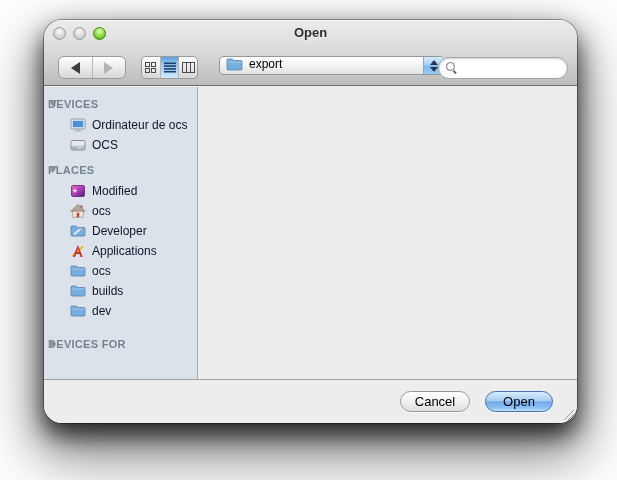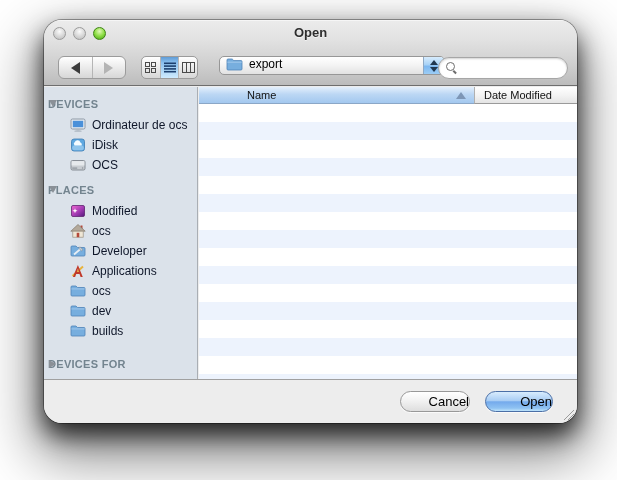--- a/index.html
+++ b/index.html
@@ -89,21 +89,21 @@
   .col-date{flex:1;background:linear-gradient(180deg,#ffffff 0%,#f2f2f2 55%,#e4e4e4 100%);
     border-bottom:1px solid #9a9a9a;border-left:1px solid #b0b0b0;display:flex;align-items:center;}
   .col-date .col-label{font-size:11px;color:#111;padding-left:9px;}
   .rows{position:absolute;left:0;top:17px;right:0;bottom:0;
     background:repeating-linear-gradient(180deg,#ffffff 0px,#ffffff 18px,#edf3fd 18px,#edf3fd 36px);}
 
   
   .bottom-bar{position:absolute;left:0;top:359px;right:0;height:44px;background:#ededed;
     border-top:1px solid #a0a0a0;}
   .btn{position:absolute;top:11px;height:21px;border-radius:11px;font-size:13px;color:#000;
-    display:flex;align-items:center;justify-content:flex-end;font-family:inherit;}
+    display:flex;align-items:center;justify-content:center;font-family:inherit;}
   .btn-cancel{left:356px;width:70px;
     background:linear-gradient(180deg,#ffffff 0%,#f2f2f2 45%,#dedede 100%);
     border:1px solid #989898;box-shadow:0 1px 1px rgba(255,255,255,.8);}
   .btn-open{left:441px;width:68px;
     background:linear-gradient(180deg,#d8ecfd 0%,#a9cdf4 45%,#74aaec 52%,#8fc2f2 85%,#bfe4fb 100%);
     border:1px solid #4b6fa6;box-shadow:0 1px 1px rgba(255,255,255,.8);}
   .resize-grip{position:absolute;right:3px;bottom:3px;width:13px;height:13px;}
 
   svg{display:block;}
 </style>
@@ -183,28 +183,20 @@
     <div class="side-item">
       <svg class="ic" viewBox="0 0 16 16">
         <rect x="1" y="2" width="14" height="10" rx="1.5" fill="#e3e9ef" stroke="#86919e" stroke-width="0.9"></rect>
         <rect x="2.8" y="3.8" width="10.4" height="6.4" fill="#4a90d9"></rect>
         <rect x="6.4" y="12.2" width="3.2" height="1.4" fill="#aeb8c2"></rect>
         <rect x="4.4" y="13.6" width="7.2" height="1.2" rx="0.6" fill="#aeb8c2"></rect>
       </svg>
       <span>Ordinateur de ocs</span>
     </div>
 
-    <div class="side-item">
-      <svg class="ic" viewBox="0 0 16 16">
-        <rect x="1.5" y="2" width="13" height="12" rx="2.5" fill="#5fa8e0" stroke="#3c7cb4" stroke-width="0.8"></rect>
-        <rect x="2.3" y="8.5" width="11.4" height="4.7" rx="1.8" fill="#8ec4ec"></rect>
-        <path d="M4.5 8.5 a2.4 2.4 0 0 1 0.3-3.4 a3 3 0 0 1 5.6 0.4 a2 2 0 0 1 1.1 3 Z" fill="#f4fbff"></path>
-      </svg>
-      <span>iDisk</span>
-    </div>
 
     <div class="side-item">
       <svg class="ic" viewBox="0 0 16 16">
         <rect x="1" y="3.5" width="14" height="9.5" rx="1.5" fill="#c8ccd1" stroke="#7e858c" stroke-width="0.9"></rect>
         <rect x="1.6" y="4.1" width="12.8" height="4.4" fill="#e6e9ec"></rect>
         <rect x="2.2" y="10.5" width="5" height="1.2" fill="#8f969d"></rect>
         <circle cx="12.6" cy="11" r="0.8" fill="#8f969d"></circle>
       </svg>
       <span>OCS</span>
     </div>
@@ -264,52 +256,40 @@
         <path d="M1.4 5.2 L14.6 5.2 L14.6 6.6 L1.4 6.6 Z" fill="#9cc4e8" opacity="0.8"></path>
       </svg>
       <span>ocs</span>
     </div>
 
     <div class="side-item">
       <svg class="ic" viewBox="0 0 16 16">
         <path d="M1 4 Q1 3 2 3 L6 3 L7.5 4.5 L14 4.5 Q15 4.5 15 5.5 L15 12 Q15 13 14 13 L2 13 Q1 13 1 12 Z" fill="#77aede" stroke="#4f83b8" stroke-width="0.8"></path>
         <path d="M1.4 5.2 L14.6 5.2 L14.6 6.6 L1.4 6.6 Z" fill="#9cc4e8" opacity="0.8"></path>
       </svg>
-      <span>dev</span>
+      <span>builds</span>
     </div>
 
     <div class="side-item">
       <svg class="ic" viewBox="0 0 16 16">
         <path d="M1 4 Q1 3 2 3 L6 3 L7.5 4.5 L14 4.5 Q15 4.5 15 5.5 L15 12 Q15 13 14 13 L2 13 Q1 13 1 12 Z" fill="#77aede" stroke="#4f83b8" stroke-width="0.8"></path>
         <path d="M1.4 5.2 L14.6 5.2 L14.6 6.6 L1.4 6.6 Z" fill="#9cc4e8" opacity="0.8"></path>
       </svg>
-      <span>builds</span>
+      <span>dev</span>
     </div>
 
     <div class="section-gap"></div>
     <div class="section-gap"></div>
 
     <div class="side-section-label">
       <span class="disclosure closed"></span>
       <span>DEVICES FOR</span>
     </div>
   </div>
 
-  <div class="main">
-    <div class="list-header">
-      <div class="col-name">
-        <span class="col-label">Name</span>
-        <span class="sort-arrow"></span>
-      </div>
-      <div class="col-date">
-        <span class="col-label">Date Modified</span>
-      </div>
-    </div>
-    <div class="rows"></div>
-  </div>
 
   <div class="bottom-bar">
     <div class="btn btn-cancel">
       <span>Cancel</span>
     </div>
     <div class="btn btn-open">
       <span>Open</span>
     </div>
     <svg class="resize-grip" viewBox="0 0 13 13">
       <line x1="3" y1="13" x2="13" y2="3" stroke="#9b9b9b" stroke-width="1"></line>

